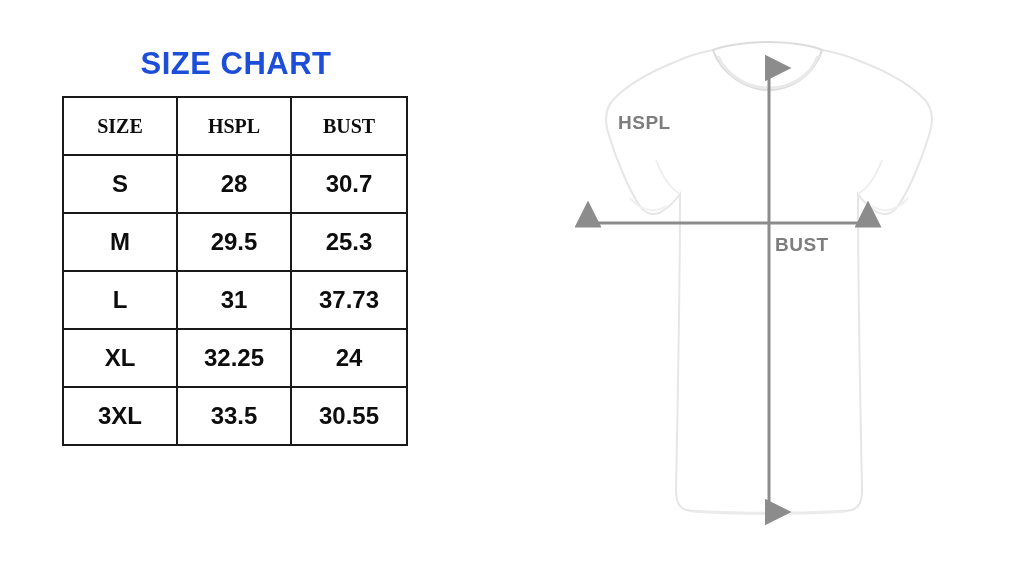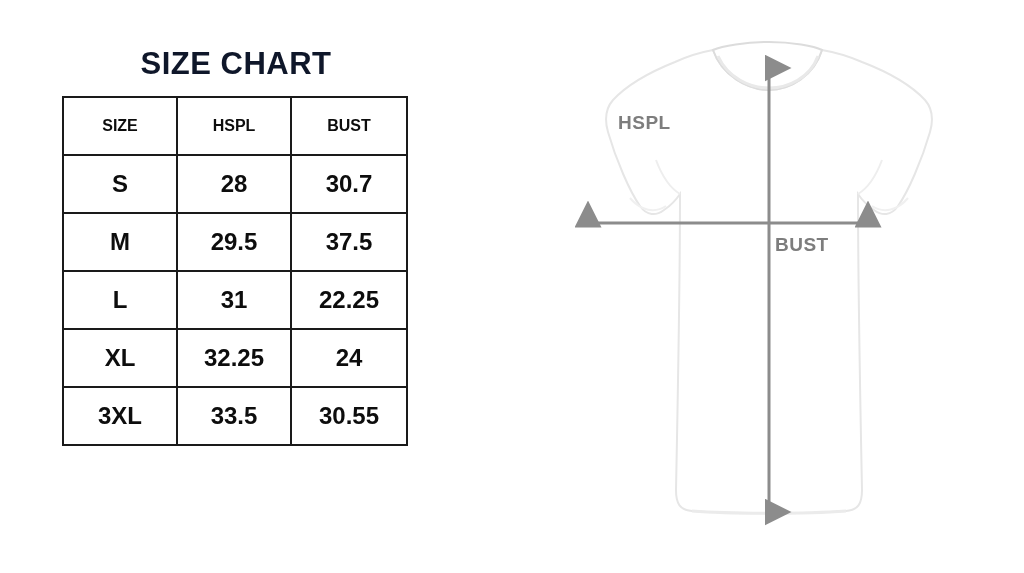--- a/index.html
+++ b/index.html
@@ -27,39 +27,40 @@
     left: 62px;
     top: 46px;
     width: 348px;
   }
   .chart-title {
     font-size: 31px;
     font-weight: bold;
     letter-spacing: 0.5px;
     text-align: center;
     margin: 0 0 14px 0;
-    color: #0f172a;
+    color: #1d4ed8;
   }
   table.size-table {
     border-collapse: collapse;
     width: 344px;
     table-layout: fixed;
   }
   table.size-table th,
   table.size-table td {
     border: 2px solid #1a1a1a;
     text-align: center;
     font-weight: bold;
     font-size: 24px;
     height: 56px;
     padding: 0;
     color: #0d0d0d;
   }
   table.size-table th {
-    font-size: 16px;
+    font-size: 20px;
+    font-family: Liberation Serif, serif;
   }
   table.size-table col.c1 { width: 114px; }
   table.size-table col.c2 { width: 114px; }
   table.size-table col.c3 { width: 116px; }
 
   
   .shirt-panel {
     position: absolute;
     left: 470px;
     top: 20px;
@@ -110,26 +111,26 @@
       </thead>
       <tbody>
         <tr>
           <td>S</td>
           <td>28</td>
           <td>30.7</td>
         </tr>
         <tr>
           <td>M</td>
           <td>29.5</td>
-          <td>37.5</td>
+          <td>25.3</td>
         </tr>
         <tr>
           <td>L</td>
           <td>31</td>
-          <td>22.25</td>
+          <td>37.73</td>
         </tr>
         <tr>
           <td>XL</td>
           <td>32.25</td>
           <td>24</td>
         </tr>
         <tr>
           <td>3XL</td>
           <td>33.5</td>
           <td>30.55</td>

